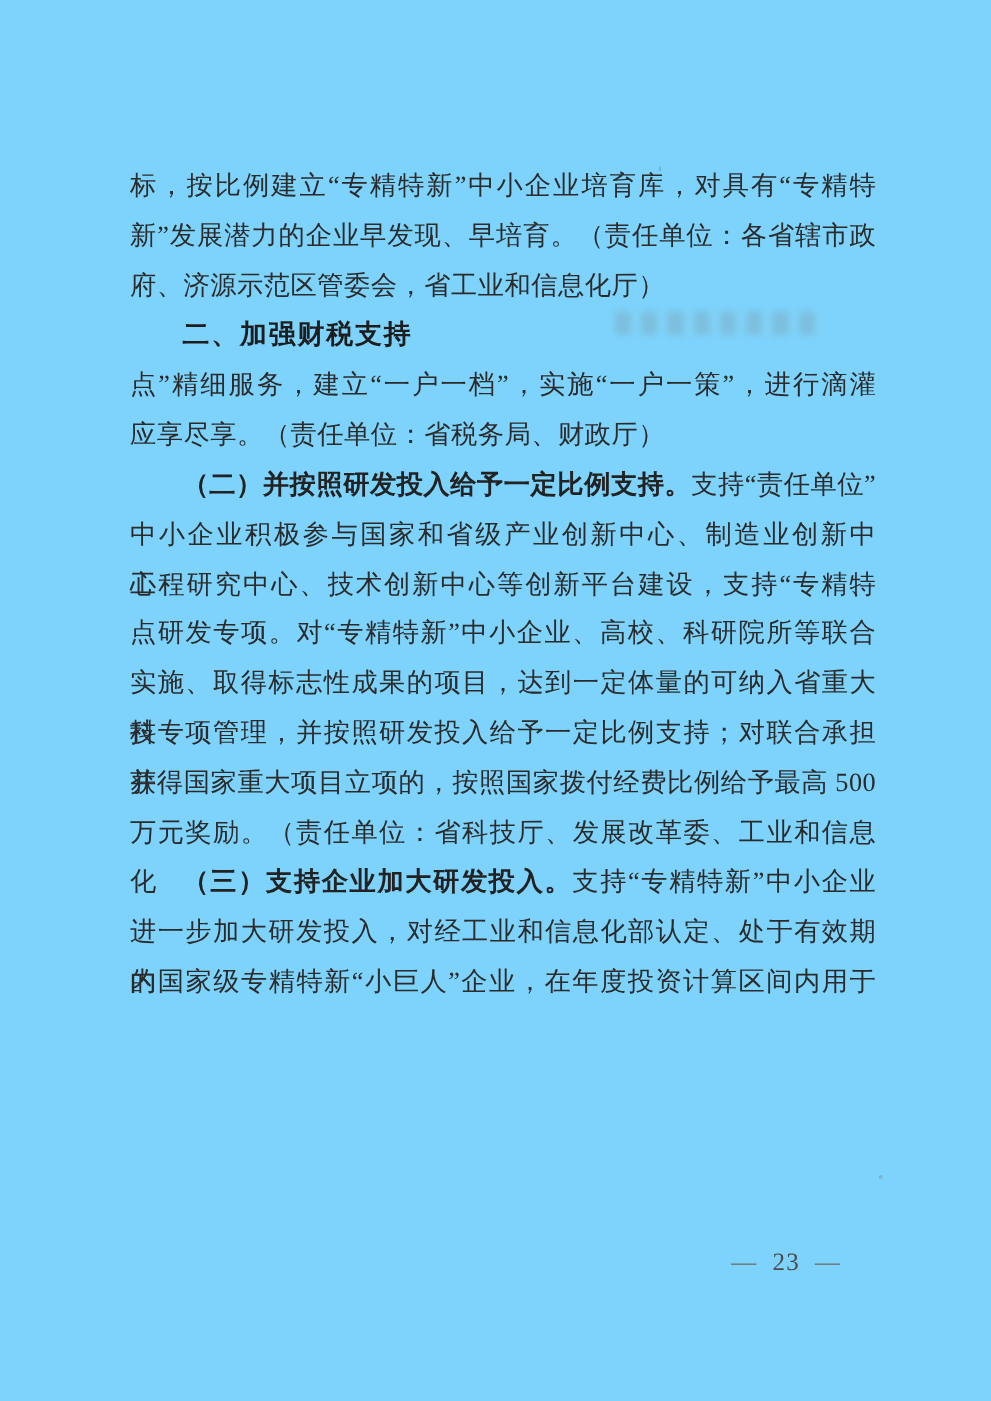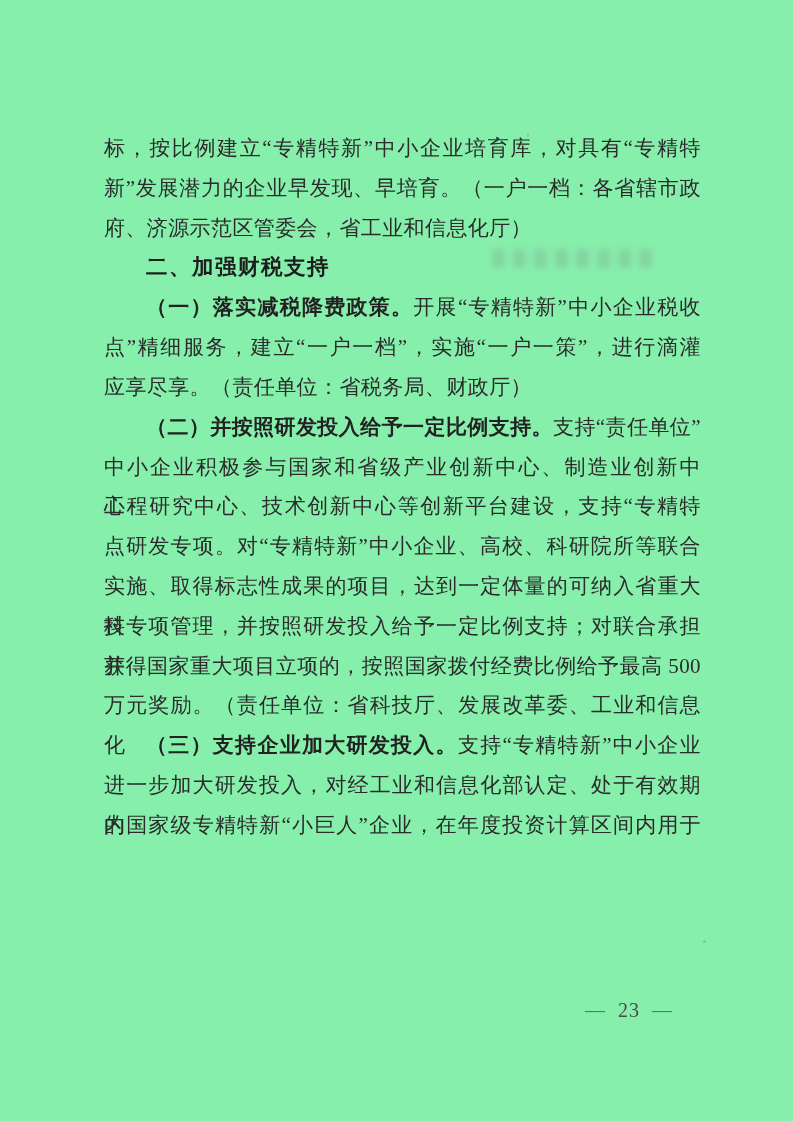--- a/index.html
+++ b/index.html
@@ -5,21 +5,21 @@
   html, body {
     margin: 0;
     padding: 0;
     background: #e8e8e8;
   }
   .scan-page {
     position: relative;
     width: 793px;
     height: 1121px;
     margin: 0 auto;
-    background: #86efac;
+    background: #7dd3fc;
     overflow: hidden;
     font-family: "Liberation Serif", "DejaVu Serif", serif;
     color: #2b2b2b;
   }
   .text-block {
     position: absolute;
     left: 104px;
     top: 129px;
     width: 597px;
   }
@@ -97,28 +97,25 @@
 </head>
 <body>
 
 <div class="scan-page">
 
   <div class="bleed-artifact"></div>
 
   <div class="text-block">
 
     <div class="line justify">标，按比例建立“专精特新”中小企业培育库，对具有“专精特</div>
-    <div class="line justify">新”发展潜力的企业早发现、早培育。（一户一档：各省辖市政</div>
+    <div class="line justify">新”发展潜力的企业早发现、早培育。（责任单位：各省辖市政</div>
     <div class="line end">府、济源示范区管委会，省工业和信息化厅）</div>
 
     <div class="heading-line">二、加强财税支持</div>
 
-    <div class="line justify indent">
-      <span class="lead">（一）落实减税降费政策。</span><span>开展“专精特新”中小企业税收</span>
-    </div>
     <div class="line justify">点”精细服务，建立“一户一档”，实施“一户一策”，进行滴灌</div>
     <div class="line end">应享尽享。（责任单位：省税务局、财政厅）</div>
 
     <div class="line justify indent">
       <span class="lead">（二）并按照研发投入给予一定比例支持。</span><span>支持“责任单位”</span>
     </div>
     <div class="line justify">中小企业积极参与国家和省级产业创新中心、制造业创新中心、</div>
     <div class="line justify">工程研究中心、技术创新中心等创新平台建设，支持“专精特</div>
     <div class="line justify">点研发专项。对“专精特新”中小企业、高校、科研院所等联合</div>
     <div class="line justify">实施、取得标志性成果的项目，达到一定体量的可纳入省重大科</div>

